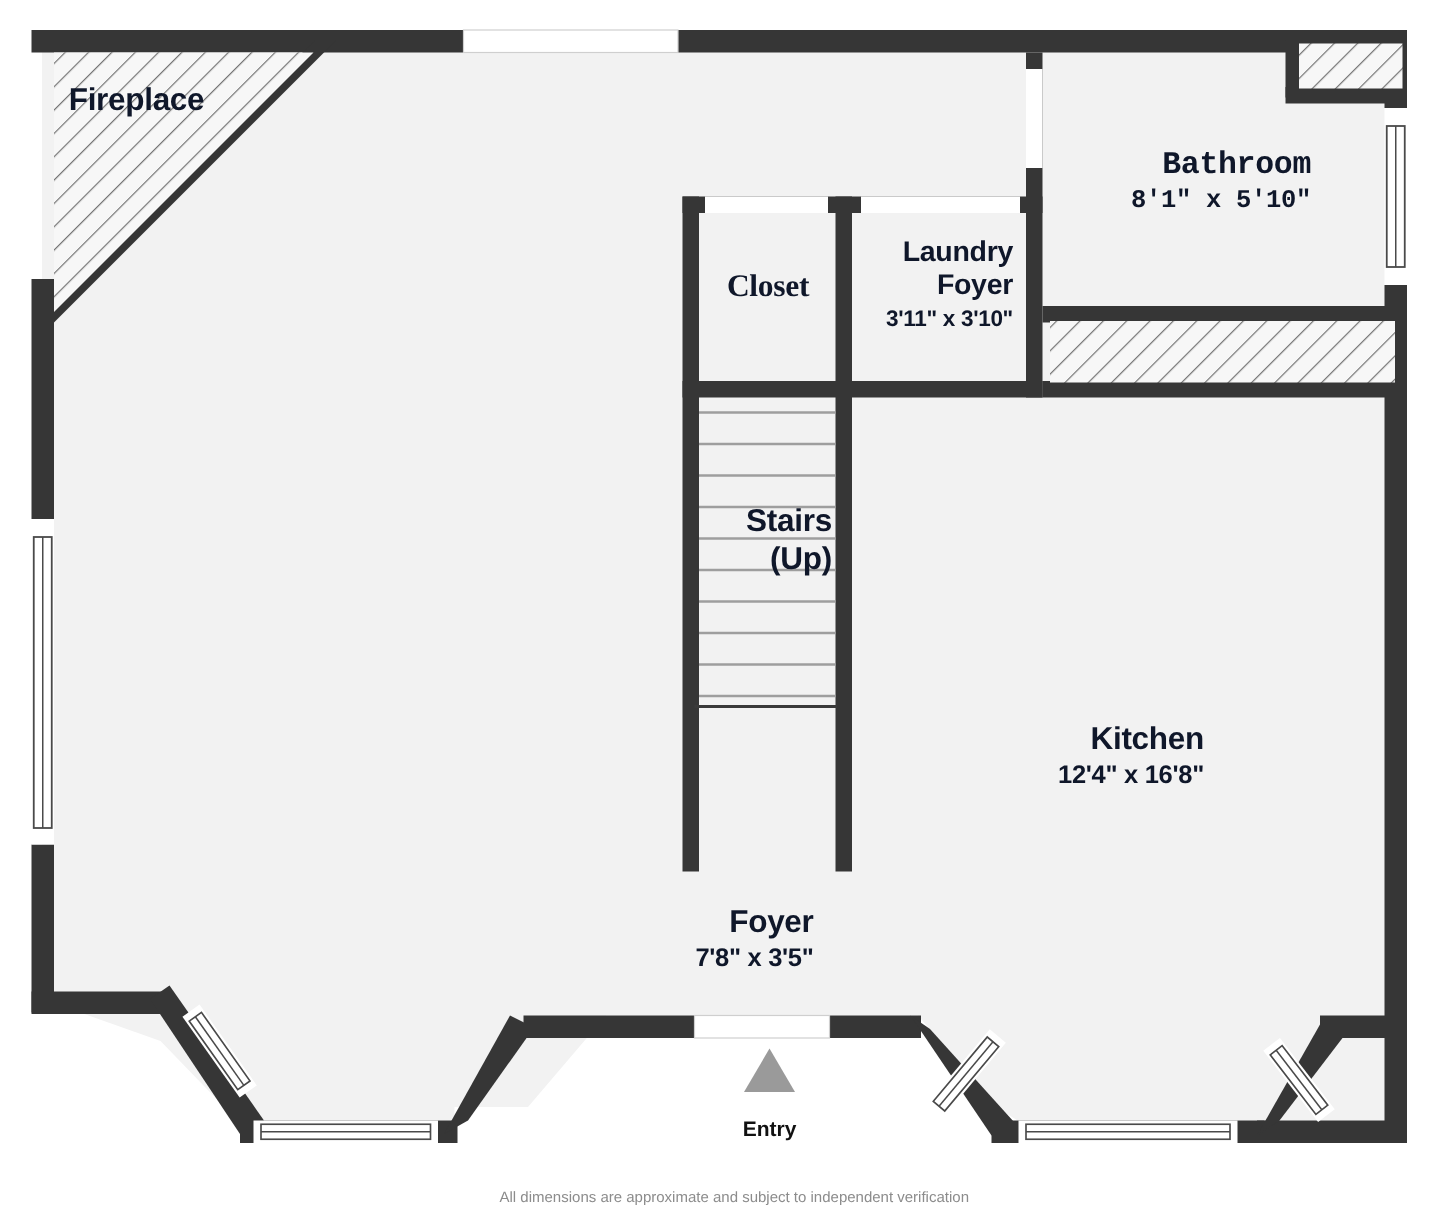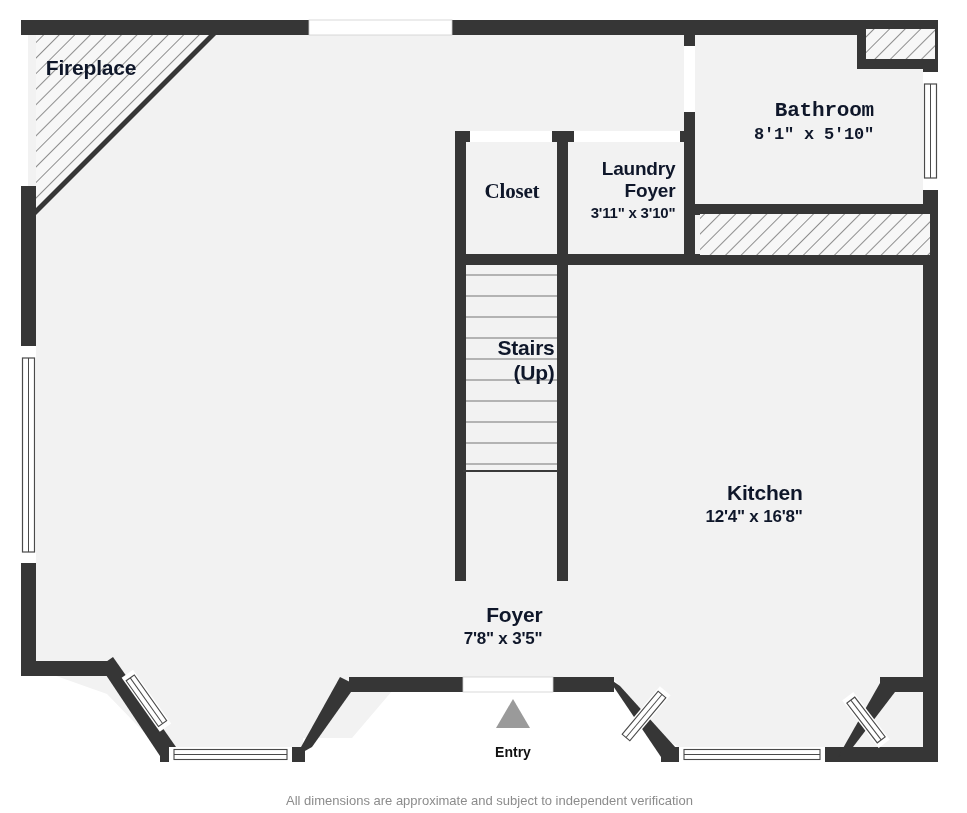--- a/index.html
+++ b/index.html
@@ -48,21 +48,21 @@
     margin-top: 1px;
   }
   .small-room .room-name { font-size: 19px; }
   .small-room .room-dims { font-size: 15px; }
   #footer-note {
     position: absolute;
     left: 0;
     right: 0;
     top: 793px;
     text-align: center;
-    font-size: 13px;
+    font-size: 10px;
     color: #8c8c8c;
     font-weight: normal;
     padding-left: 12px;
   }
   .entry-label {
     position: absolute;
     transform: translate(-50%, 0);
     font-size: 14px;
     font-weight: bold;
     color: #111111;

